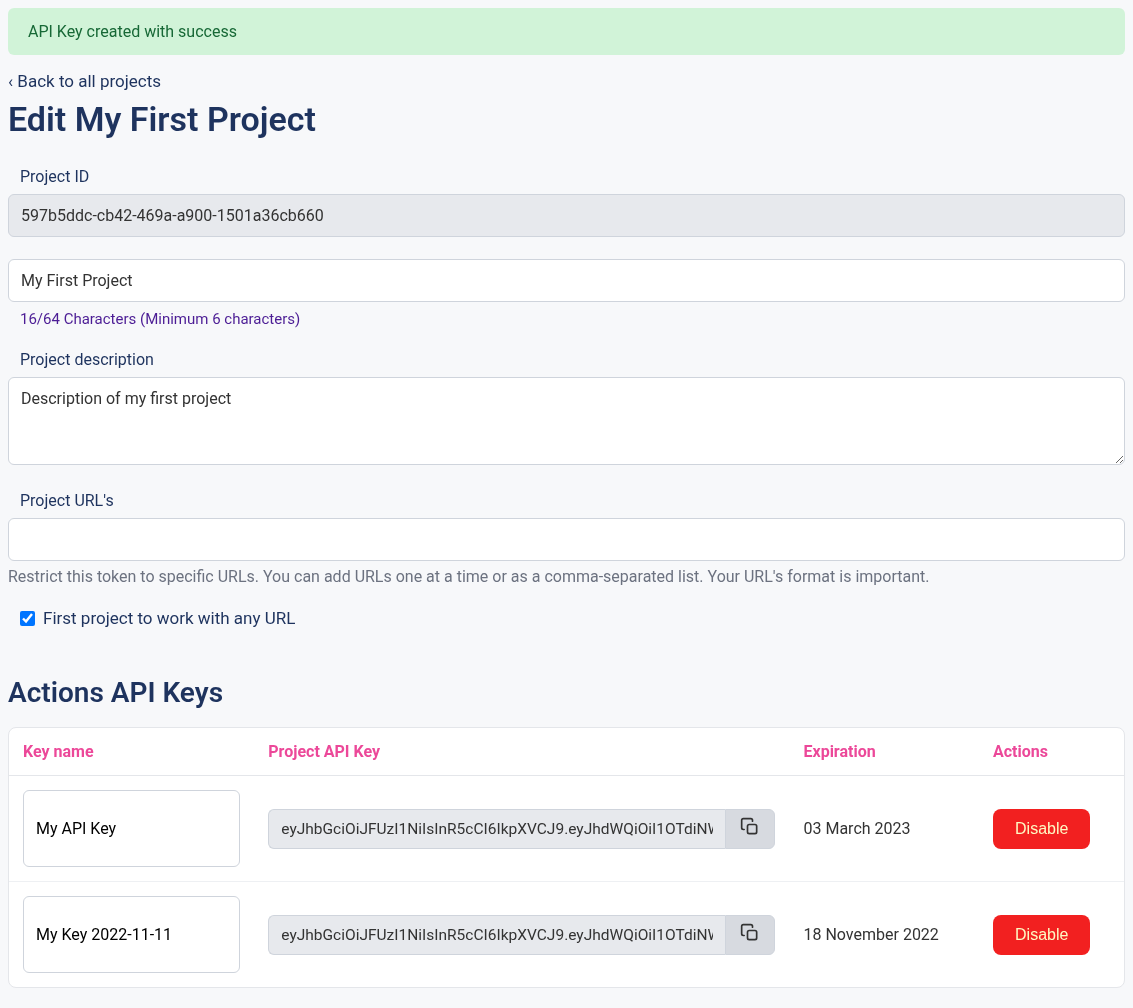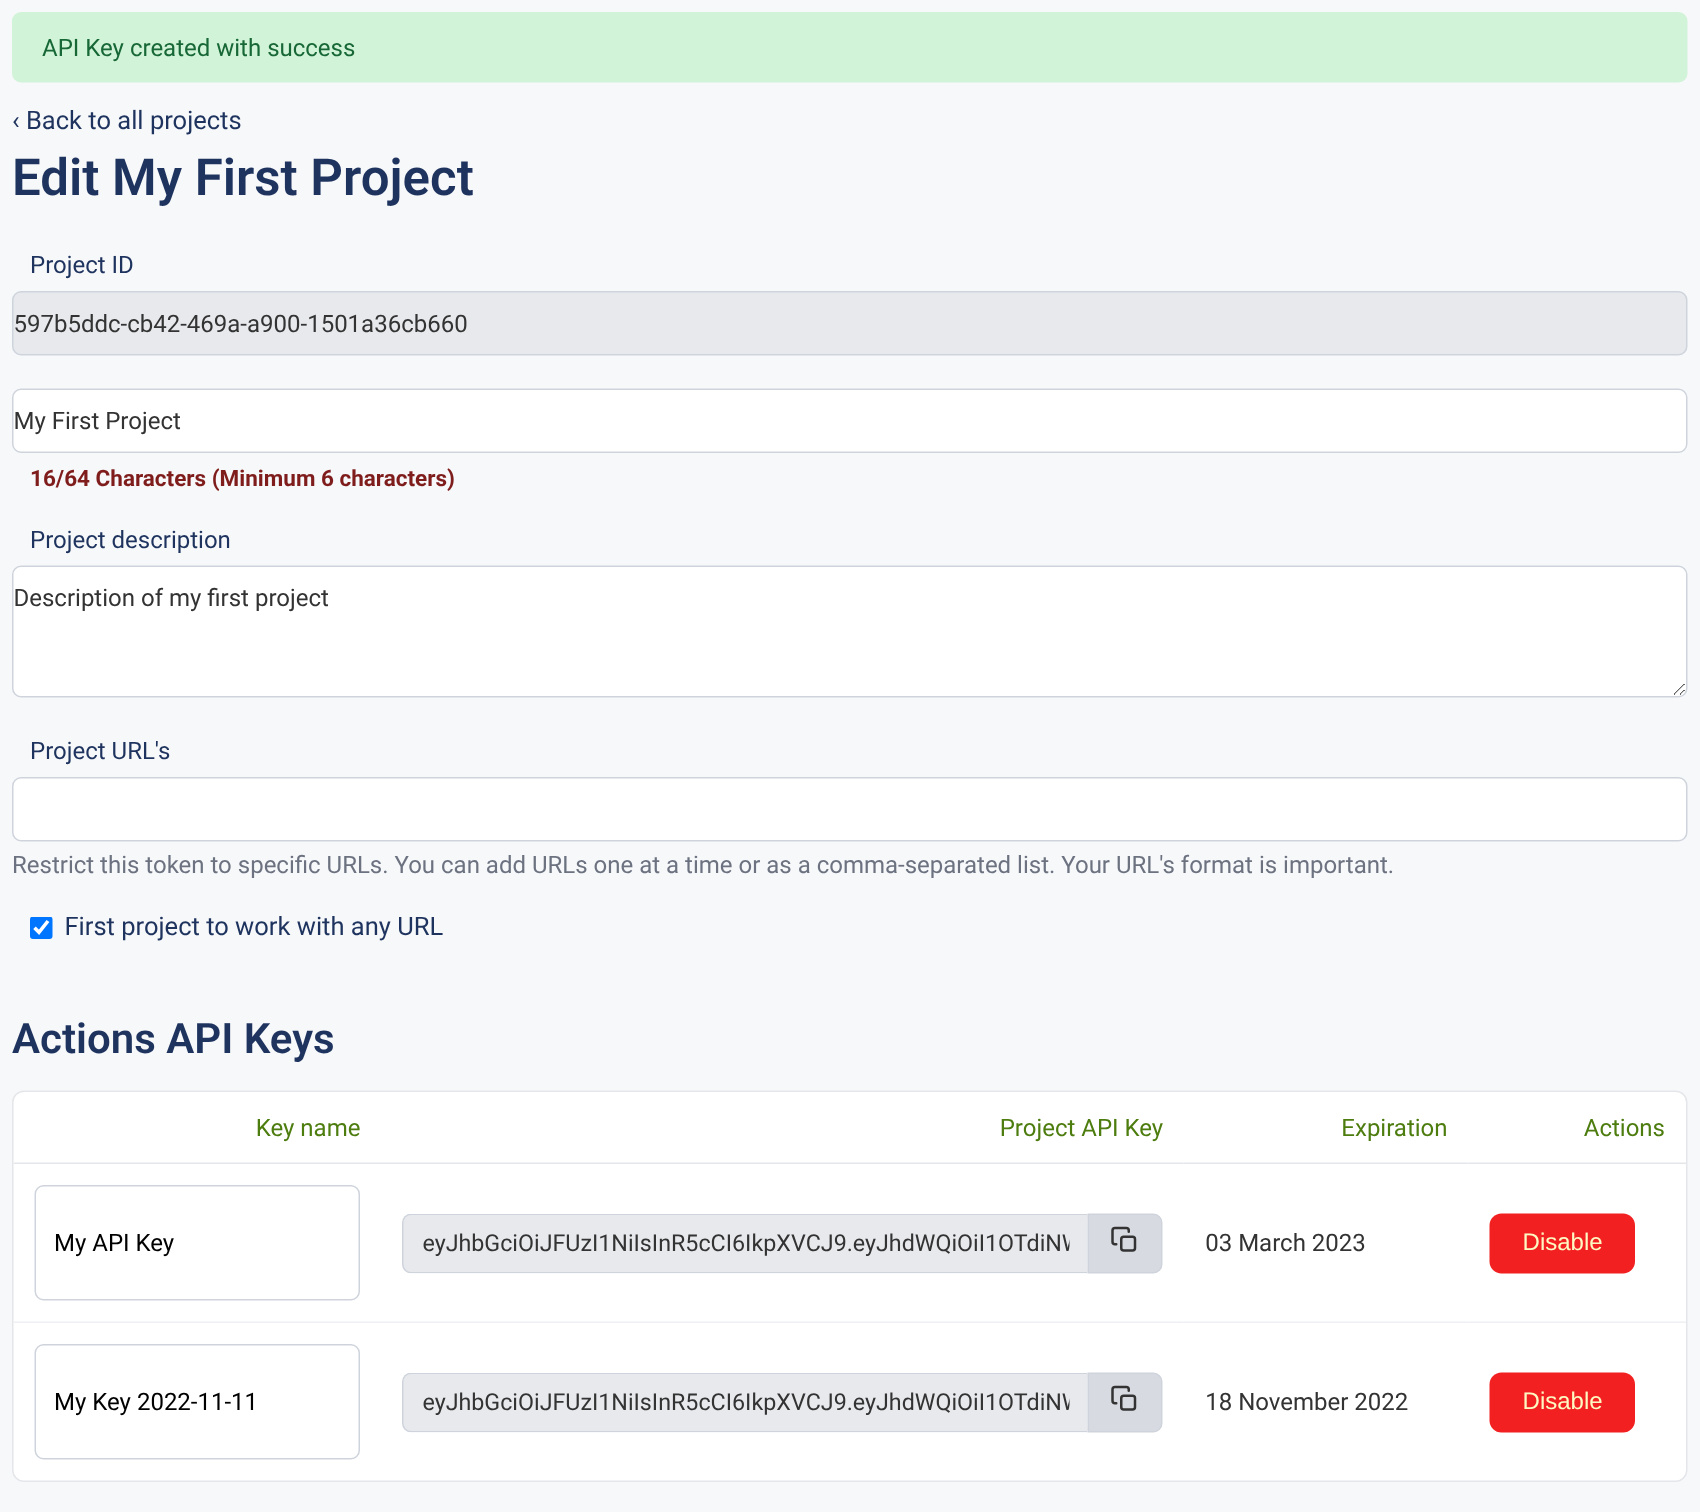--- a/index.html
+++ b/index.html
@@ -43,42 +43,41 @@
     .form-group { margin-bottom: 22px; }
     .form-label {
       display: block;
       color: #1e335e;
       font-size: 16px;
       margin-bottom: 8px;
       padding-left: 12px;
     }
     .form-input, .form-textarea {
       width: 100%;
-      padding: 11px 0;
+      padding: 11px 12px;
       border: 1px solid #cfd4dc;
       border-radius: 6px;
       font-size: 16px;
       font-family: inherit;
       background: #fff;
       color: #333;
     }
     .form-input[readonly] {
       background: #e7e9ed;
       color: #333;
     }
     .form-textarea {
       min-height: 88px;
       resize: vertical;
     }
     .help-text {
-      color: #7f1d1d;
+      color: #4c1d95;
       font-size: 15px;
       margin-top: 8px;
       padding-left: 12px;
-      font-weight: bold;
     }
     .help-text-gray {
       color: #6c7280;
       font-size: 16px;
       margin-top: 6px;
     }
     .checkbox-row {
       display: flex;
       align-items: center;
       gap: 8px;
@@ -91,24 +90,24 @@
       cursor: pointer;
     }
     .table-card {
       background: #fff;
       border: 1px solid #e4e6ea;
       border-radius: 8px;
       overflow: hidden;
     }
     table { width: 100%; border-collapse: collapse; }
     th {
-      text-align: right;
+      text-align: left;
       padding: 14px 14px;
-      color: #4d7c0f;
-      font-weight: 400;
+      color: #ec4899;
+      font-weight: 700;
       font-size: 16px;
       border-bottom: 1px solid #e4e6ea;
     }
     td {
       padding: 14px 14px;
       border-bottom: 1px solid #eef0f3;
       vertical-align: middle;
       color: #333;
       font-size: 16px;
     }

